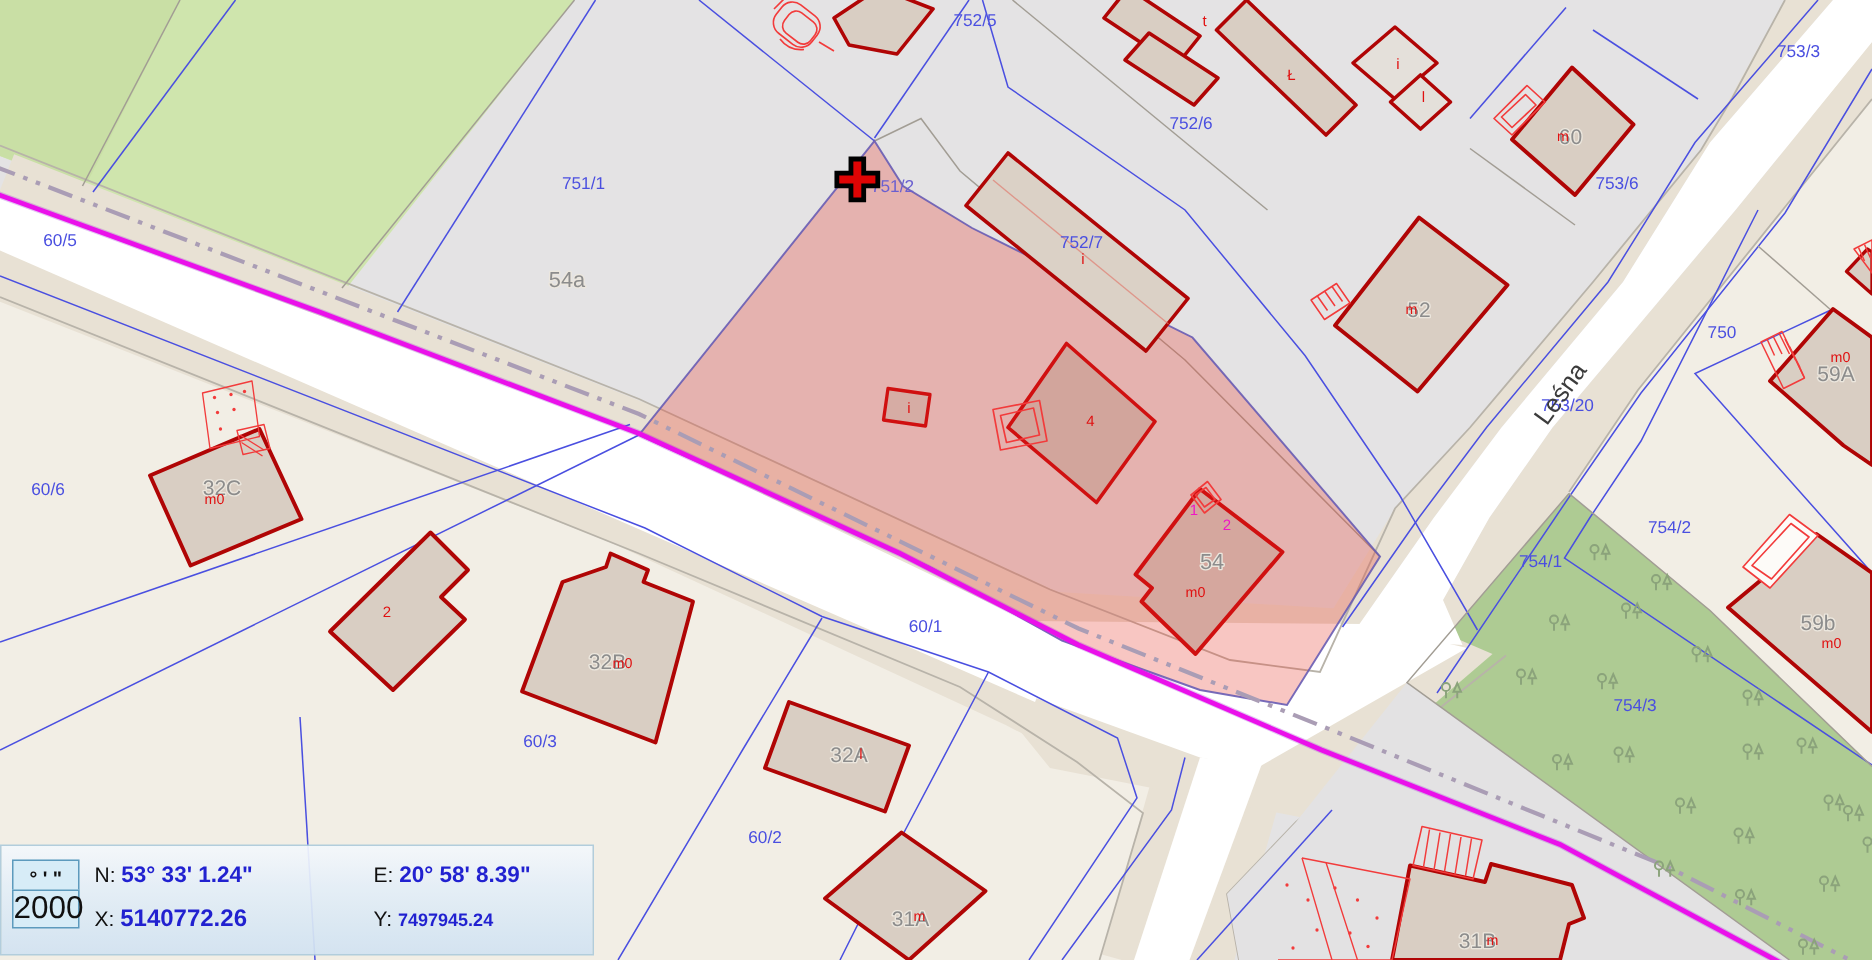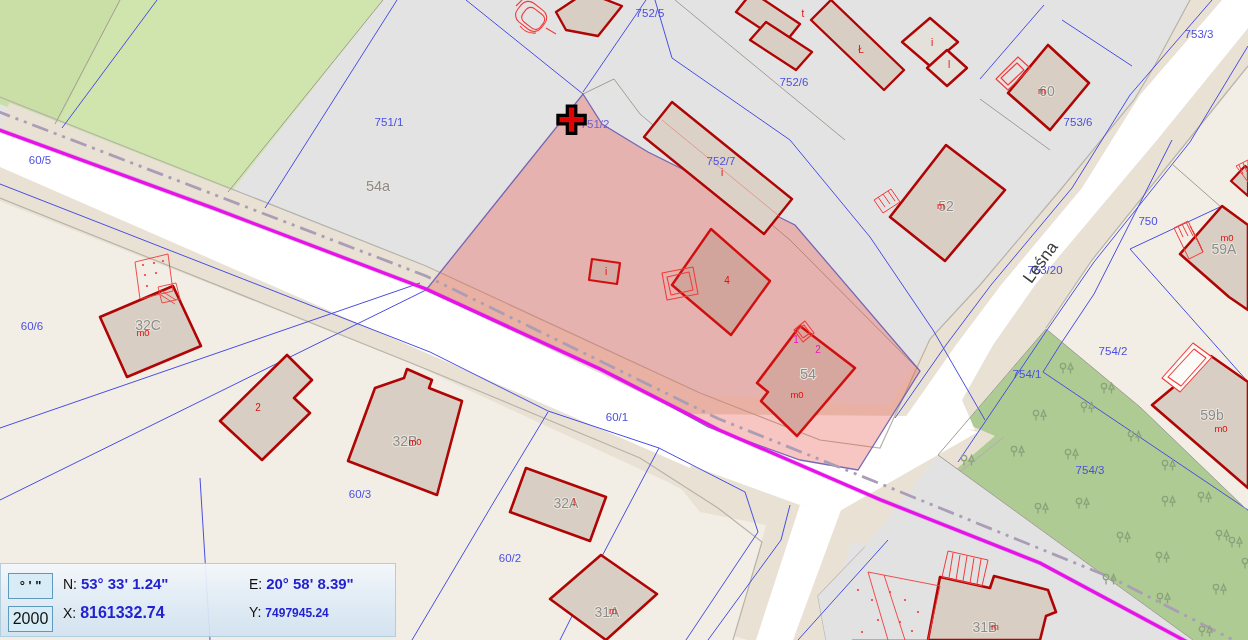--- a/index.html
+++ b/index.html
@@ -346,22 +346,22 @@
   <g id="marker">
 
     <path d="M 567.3,106 h 8.5 v 9.4 h 9.4 v 8.5 h -9.4 v 9.4 h -8.5 v -9.4 h -9.4 v -8.5 h 9.4 z" fill="#e00404" stroke="#000000" stroke-width="3.2"></path>
   </g>
 </svg>
 
 <div id="coordbox">
 
   <div class="cbtn" style="top:9px;font-size:13px;font-weight:bold;line-height:24px;">° ' "</div>
 
-  <div class="cbtn" style="top:42px;font-size:16px;line-height:23px;">2000</div>
+  <div class="cbtn" style="top:29px;font-size:21px;line-height:23px;">2000</div>
 
   <div style="position:absolute;left:62px;top:11px;" class="lab">N: <span class="val" style="font-size:15px;">53° 33' 1.24"</span></div>
 
   <div style="position:absolute;left:248px;top:11px;" class="lab">E: <span class="val" style="font-size:15px;">20° 58' 8.39"</span></div>
 
-  <div style="position:absolute;left:62px;top:40px;" class="lab">X: <span class="val" style="font-size:16px;">8161332.74</span></div>
+  <div style="position:absolute;left:62px;top:40px;" class="lab">X: <span class="val" style="font-size:16px;">5140772.26</span></div>
 
   <div style="position:absolute;left:248px;top:40px;" class="lab">Y: <span class="val" style="font-size:12px;">7497945.24</span></div>
 </div>
 
 </body></html>

